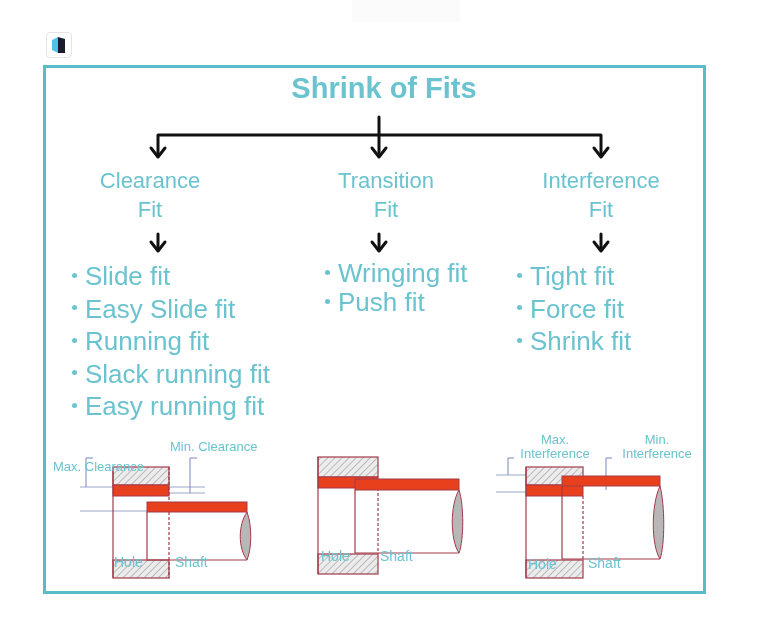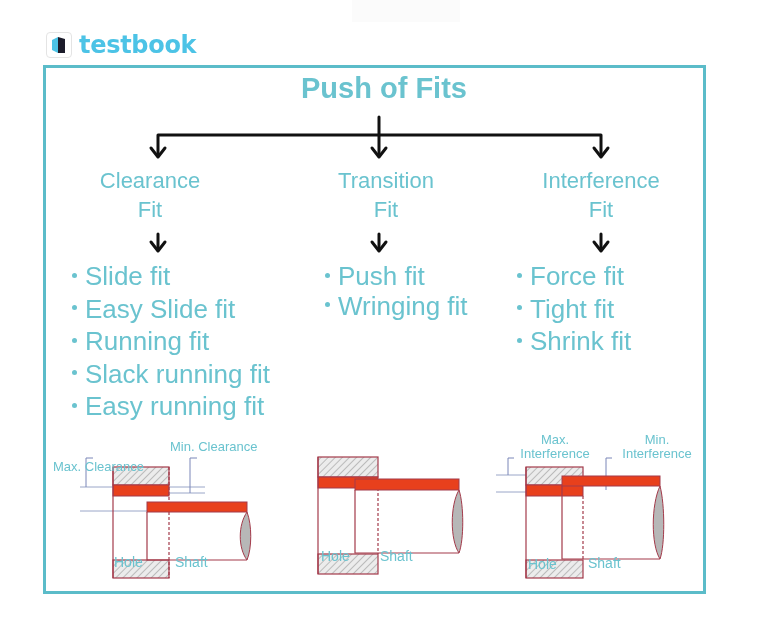--- a/index.html
+++ b/index.html
@@ -22,26 +22,25 @@
 
 <div class="topbar"></div>
 
 <div class="logo">
   <div class="logo-box">
     <svg width="16" height="18" viewBox="0 0 16 18">
       <polygon points="1,4 7,1 7,17 1,14" fill="#4cc3e6"></polygon>
       <polygon points="7,1 14,3 14,17 7,17" fill="#1c1c2b"></polygon>
     </svg>
   </div>
-  <span class="logo-text">testbook</span>
 </div>
 
 <div class="frame"></div>
 
-<div class="title">Push of Fits</div>
+<div class="title">Shrink of Fits</div>
 
 <svg style="position:absolute;left:0;top:0" width="768" height="625">
   <g stroke="#111" stroke-width="3" fill="none" stroke-linecap="round" stroke-linejoin="round">
     <line x1="379" y1="117" x2="379" y2="156"></line>
     <polyline points="158,156 158,135 601,135 601,156"></polyline>
     <polyline points="151,148 158,157 165,148"></polyline>
     <polyline points="372,148 379,157 386,148"></polyline>
     <polyline points="594,148 601,157 608,148"></polyline>
     <line x1="158" y1="234" x2="158" y2="250"></line>
     <polyline points="151,242 158,251 165,242"></polyline>
@@ -66,26 +65,26 @@
 </div>
 
 <ul class="list" style="left:72px;top:260px">
   <li><span class="dot"></span><span>Slide fit</span></li>
   <li><span class="dot"></span><span>Easy Slide fit</span></li>
   <li><span class="dot"></span><span>Running fit</span></li>
   <li><span class="dot"></span><span>Slack running fit</span></li>
   <li><span class="dot"></span><span>Easy running fit</span></li>
 </ul>
 <ul class="list" style="left:325px;top:260px">
+  <li style="line-height:26px"><span class="dot"></span><span>Wringing fit</span></li>
   <li><span class="dot"></span><span>Push fit</span></li>
-  <li style="line-height:26px"><span class="dot"></span><span>Wringing fit</span></li>
 </ul>
 <ul class="list" style="left:517px;top:260px">
+  <li><span class="dot"></span><span>Tight fit</span></li>
   <li><span class="dot"></span><span>Force fit</span></li>
-  <li><span class="dot"></span><span>Tight fit</span></li>
   <li><span class="dot"></span><span>Shrink fit</span></li>
 </ul>
 
 <svg style="position:absolute;left:0;top:0" width="768" height="625">
   <defs>
     <pattern id="hatch" width="5" height="5" patternUnits="userSpaceOnUse" patternTransform="rotate(45)">
       <rect width="5" height="5" fill="#ececec"></rect>
       <line x1="0" y1="0" x2="0" y2="5" stroke="#9a9a9a" stroke-width="1.2"></line>
     </pattern>
   </defs>

